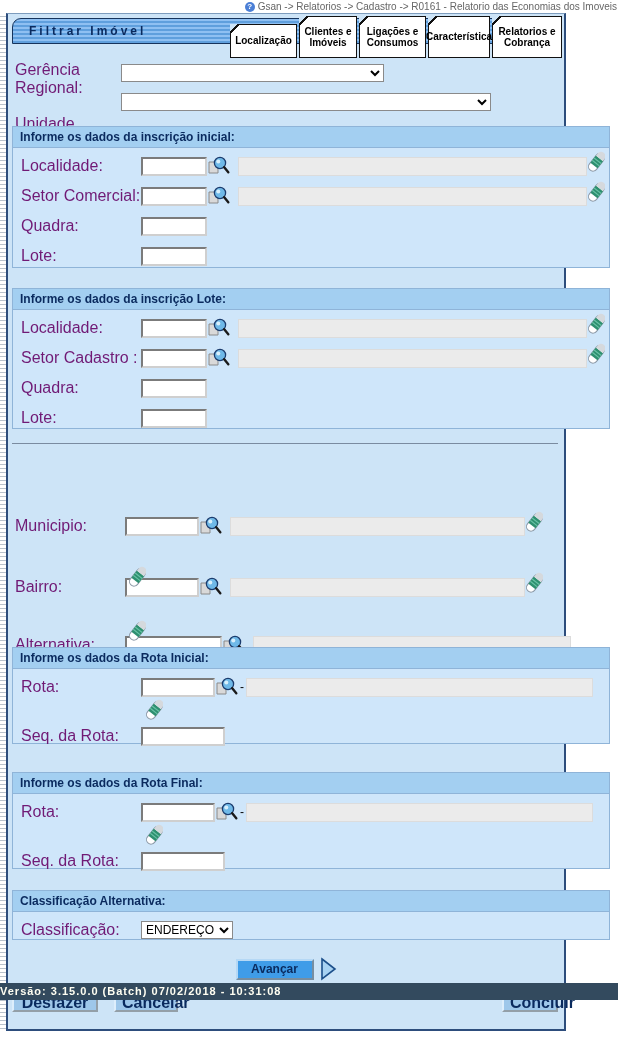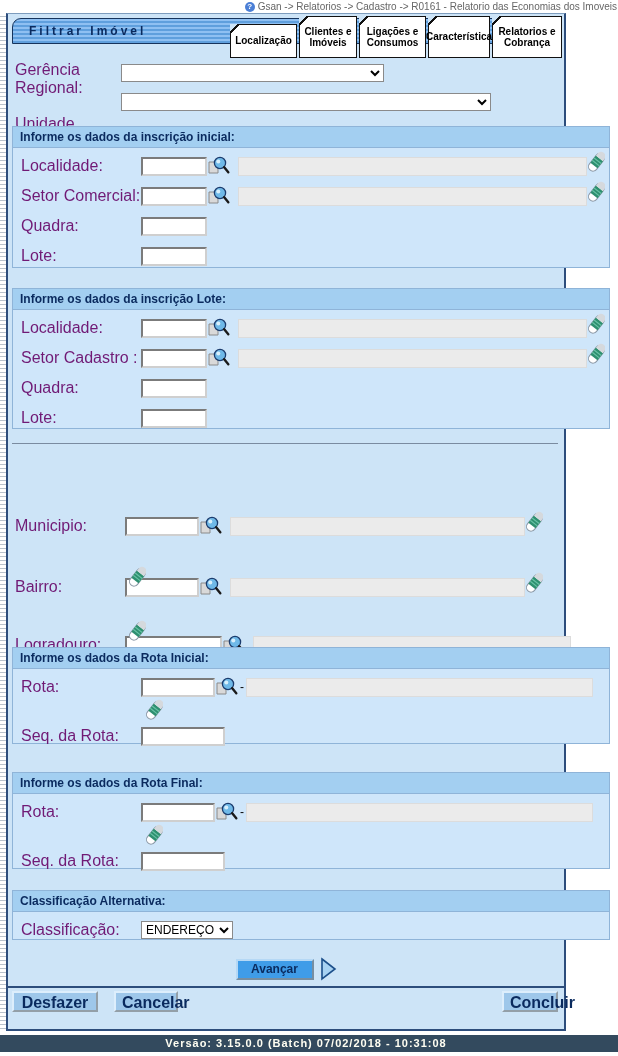--- a/index.html
+++ b/index.html
@@ -93,23 +93,23 @@
     font-weight:bold; font-size:16px; height:21px; font-family:inherit; cursor:pointer;
   }
   .btn-avancar {
     background:#3f9ce8; border:2px outset #b5d8f5; color:#0a2a5e;
     font-weight:bold; font-size:12px; width:78px; height:21px; font-family:inherit; cursor:pointer;
   }
   .divider { position:absolute; left:4px; right:6px; border-top:1px solid #7a8ba0; }
   .divider.dark { border-top:2px solid #2d4d7c; }
   
   .footer {
-    position:absolute; left:0; top:1035px; width:618px; height:17px;
+    position:absolute; left:0; top:983px; width:618px; height:17px;
     background:#334a5e; color:#fffef2; font-weight:bold; font-size:11px;
-    letter-spacing:1px; text-align:center; line-height:16px; padding-right:6px;
+    letter-spacing:1px; text-align:left; line-height:16px; padding-right:6px;
   }
 </style>
 </head>
 <body>
 
 <div class="breadcrumb">
   <span class="help-ico">?</span>
   <span>Gsan -&gt; Relatorios -&gt; Cadastro -&gt; R0161 - Relatorio das Economias dos Imoveis</span>
 </div>
 
@@ -314,21 +314,21 @@
             <path d="M5 6 h9 v9 h-9 z" fill="#2e8f70"></path>
             <line x1="5" y1="9" x2="14" y2="9" stroke="#67c2a4" stroke-width="1.2"></line>
             <line x1="5" y1="12" x2="14" y2="12" stroke="#67c2a4" stroke-width="1.2"></line>
             <path d="M5.2 2.2 a4.5 4.5 0 0 1 8.6 0 l0 3.8 h-8.6 z" fill="#d5d9dd" stroke="none"></path>
           </g>
         </svg>
       </span>
   </div>
 
   <div class="frow toprow abs" style="left:7px; top:526px; right:14px; height:24px;">
-    <span class="lbl">Logradouro:</span>
+    <span class="lbl">Alternativa:</span>
     <input class="txt" style="width: 97px;" value="">
     <span class="icon">
         <svg width="23" height="21" viewBox="0 0 23 21">
           <path d="M2 6 h7 l2 2 v9 h-9 z" fill="#d9d9d9" stroke="#8a8a8a"></path>
           <circle cx="13" cy="7" r="5.6" fill="#6fb9e8" stroke="#1b3c6e" stroke-width="1.3"></circle>
           <circle cx="11.3" cy="5.4" r="2" fill="#d8effb"></circle>
           <line x1="17.2" y1="11.2" x2="21.3" y2="16.2" stroke="#1a1a1a" stroke-width="2.4" stroke-linecap="round"></line>
         </svg>
       </span>
     <span class="gray" style="flex:1; margin-left:8px;"></span>

